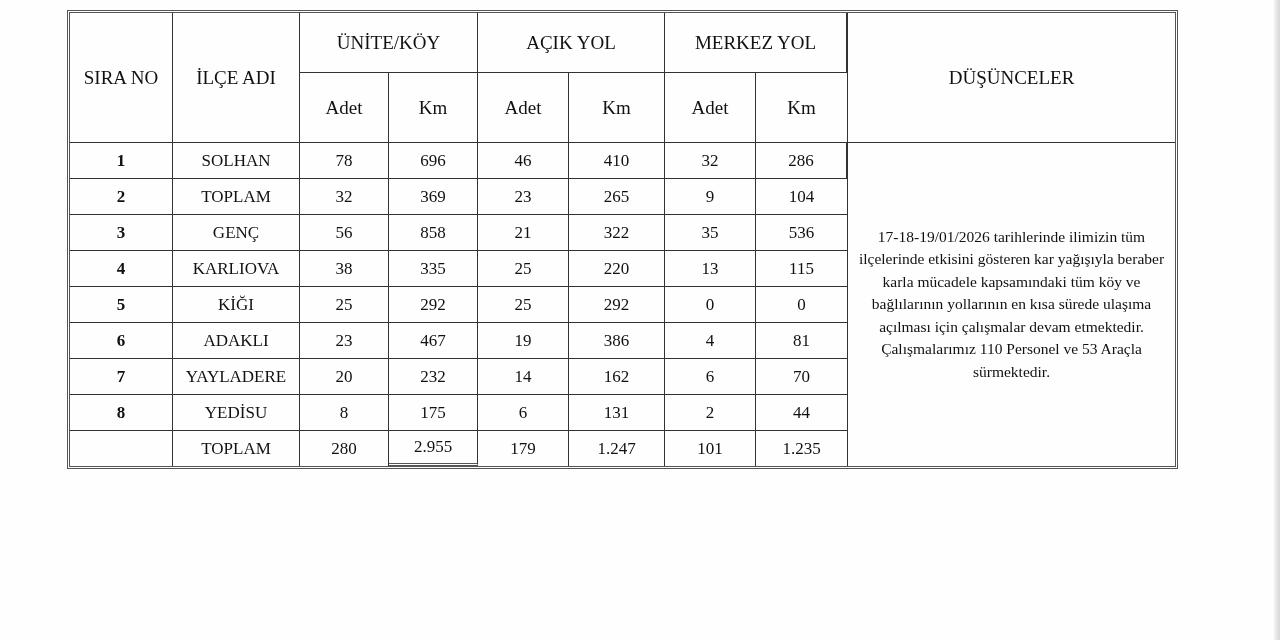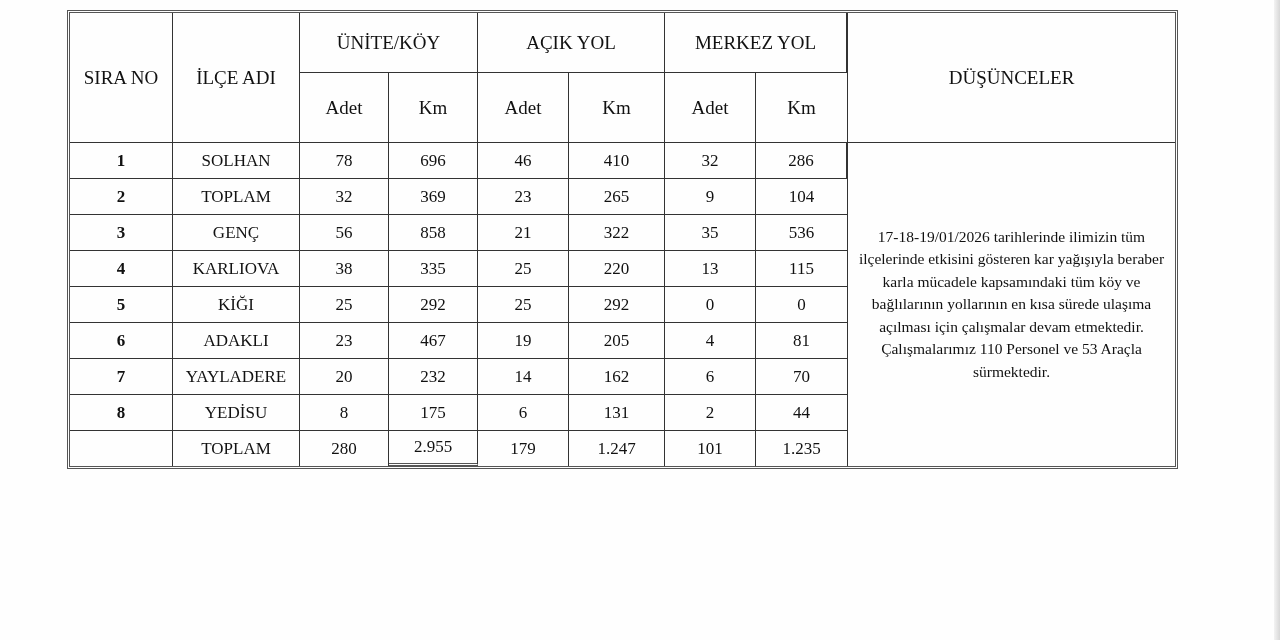--- a/index.html
+++ b/index.html
@@ -153,21 +153,21 @@
         <td>292</td>
         <td>0</td>
         <td style="border-right:none">0</td>
       </tr>
       <tr style="height:36px">
         <td class="no">6</td>
         <td class="name">ADAKLI</td>
         <td>23</td>
         <td>467</td>
         <td>19</td>
-        <td>205</td>
+        <td>386</td>
         <td>4</td>
         <td style="border-right:none">81</td>
       </tr>
       <tr style="height:36px">
         <td class="no">7</td>
         <td class="name">YAYLADERE</td>
         <td>20</td>
         <td>232</td>
         <td>14</td>
         <td>162</td>

